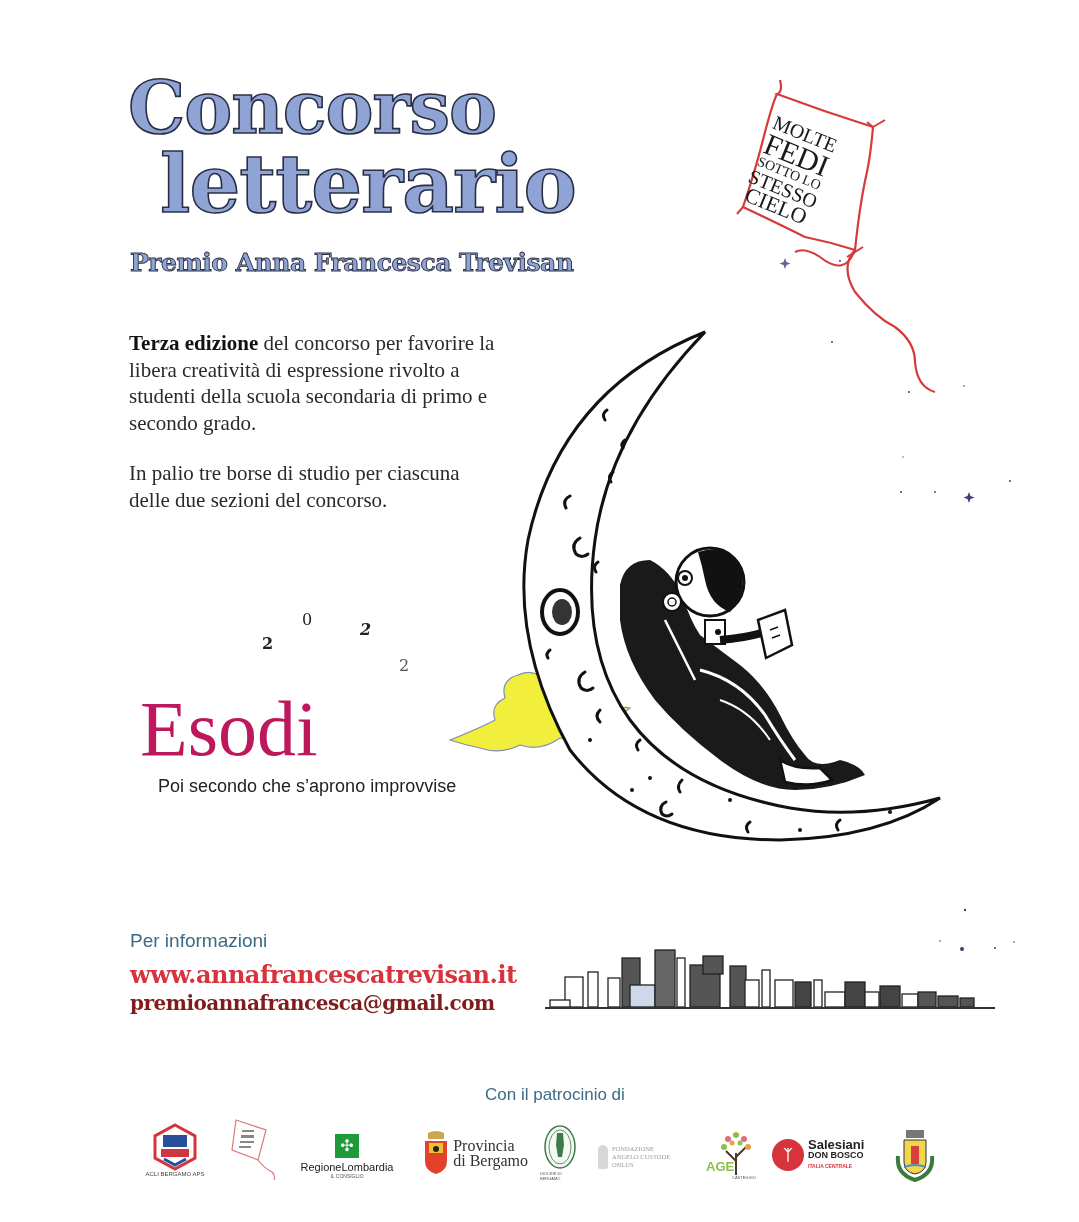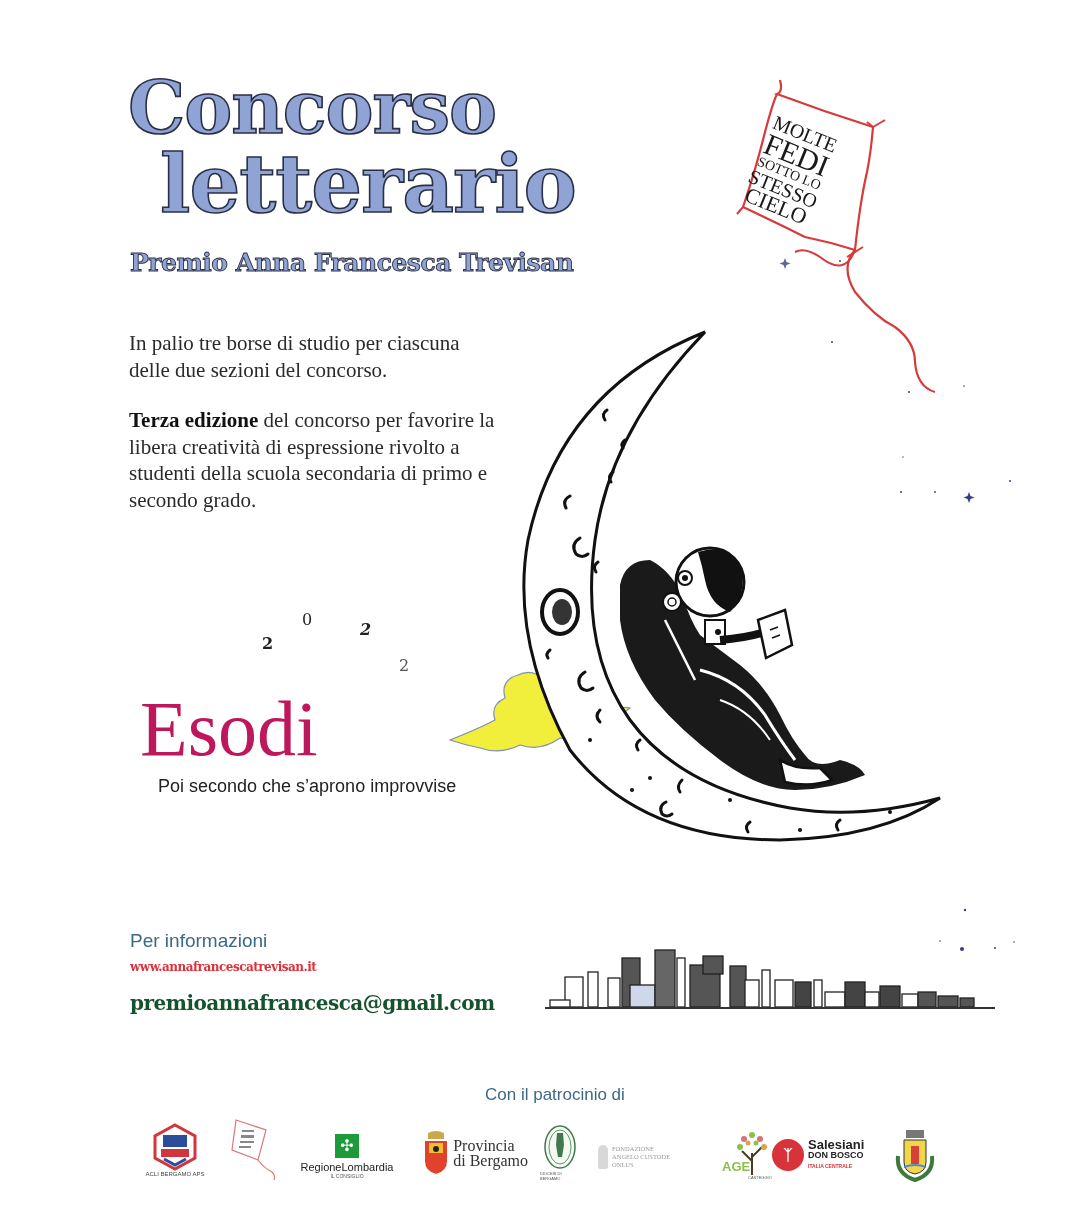--- a/index.html
+++ b/index.html
@@ -34,22 +34,22 @@
     #esodi-title {
       left: 140px; top: 690px; font-size: 78px; line-height: 1;
       font-family: "Liberation Serif", serif; color: #be185d; font-weight: normal;
     }
     #esodi-sub {
       left: 158px; top: 776px; font-size: 18px;
       font-family: "Liberation Sans", sans-serif; color: #222;
     }
 
     #info-label { left: 130px; top: 930px; font-size: 19px; font-family: "Liberation Sans", sans-serif; color: #3c6a86; }
-    #info-web { left: 130px; top: 960px; font-size: 12px; font-family: "DejaVu Serif", serif; font-weight: bold; color: #d8323c; letter-spacing: -0.5px; }
-    #info-email { left: 130px; top: 991px; font-size: 20px; font-family: "DejaVu Serif", serif; font-weight: bold; color: #14532d; letter-spacing: -0.5px; }
+    #info-web { left: 130px; top: 960px; font-size: 24px; font-family: "DejaVu Serif", serif; font-weight: bold; color: #d8323c; letter-spacing: -0.5px; }
+    #info-email { left: 130px; top: 991px; font-size: 20px; font-family: "DejaVu Serif", serif; font-weight: bold; color: #7f1d1d; letter-spacing: -0.5px; }
 
     #patronage-label { left: 485px; top: 1085px; font-size: 17px; font-family: "Liberation Sans", sans-serif; color: #3c6a86; }
 
     .logo { position: absolute; display: flex; align-items: center; justify-content: center; }
     .logo-text { font-family: "Liberation Sans", sans-serif; }
   </style>
 </head>
 <body>
 
 <div id="title-line1" class="abs title">Concorso</div>
@@ -88,22 +88,22 @@
     <circle cx="903" cy="457" r="0.7"></circle>
     <circle cx="965" cy="910" r="1.2"></circle>
     <circle cx="962" cy="949" r="2"></circle>
     <circle cx="995" cy="948" r="1"></circle>
     <circle cx="940" cy="941" r="0.8"></circle>
     <circle cx="1014" cy="942" r="0.8"></circle>
   </g>
 </svg>
 
 <div id="intro" class="abs">
+  <p><b>Terza edizione</b><span> del concorso per favorire la libera creatività di espressione rivolto a studenti della scuola secondaria di primo e secondo grado.</span></p>
   <p>In palio tre borse di studio per ciascuna delle due sezioni del concorso.</p>
-  <p><b>Terza edizione</b><span> del concorso per favorire la libera creatività di espressione rivolto a studenti della scuola secondaria di primo e secondo grado.</span></p>
 </div>
 
 <div class="abs year-digit" style="left:262px; top:634px; font-weight:bold;">2</div>
 <div class="abs year-digit" style="left:302px; top:610px;">0</div>
 <div class="abs year-digit" style="left:360px; top:620px; font-weight:bold; font-style:italic;">2</div>
 <div class="abs year-digit" style="left:399px; top:656px; color:#555;">2</div>
 
 <div id="esodi-title" class="abs">Esodi</div>
 <div id="esodi-sub" class="abs">Poi secondo che s’aprono improvvise</div>
 
@@ -260,21 +260,21 @@
 
 <div class="logo" style="left:598px; top:1140px; width:100px; height:34px; justify-content:flex-start;">
   <div style="width:10px; height:24px; background:#d8d8d8; border-radius:5px 5px 2px 2px;"></div>
   <div style="margin-left:4px; font-family:'Liberation Serif', serif; font-size:6.5px; color:#9a9a9a; line-height:8px;">
     <div>FONDAZIONE</div>
     <div>ANGELO CUSTODE</div>
     <div>ONLUS</div>
   </div>
 </div>
 
-<div class="logo" style="left:702px; top:1125px; width:60px; height:56px;margin-left:16px;">
+<div class="logo" style="left:702px; top:1125px; width:60px; height:56px;">
   <svg width="60" height="56" viewBox="0 0 60 56">
     <path d="M34 50 L34 28 M34 36 L24 26 M34 32 L44 22" stroke="#4a3a2a" stroke-width="2" fill="none"></path>
     <g>
       <circle cx="26" cy="14" r="3" fill="#d9707a"></circle>
         <circle cx="34" cy="10" r="3" fill="#8fbf4a"></circle>
         <circle cx="42" cy="14" r="3" fill="#d9707a"></circle>
       <circle cx="22" cy="22" r="3" fill="#8fbf4a"></circle>
         <circle cx="46" cy="22" r="3" fill="#e0a24a"></circle>
         <circle cx="30" cy="18" r="2.5" fill="#e0a24a"></circle>
         <circle cx="38" cy="18" r="2.5" fill="#8fbf4a"></circle>

